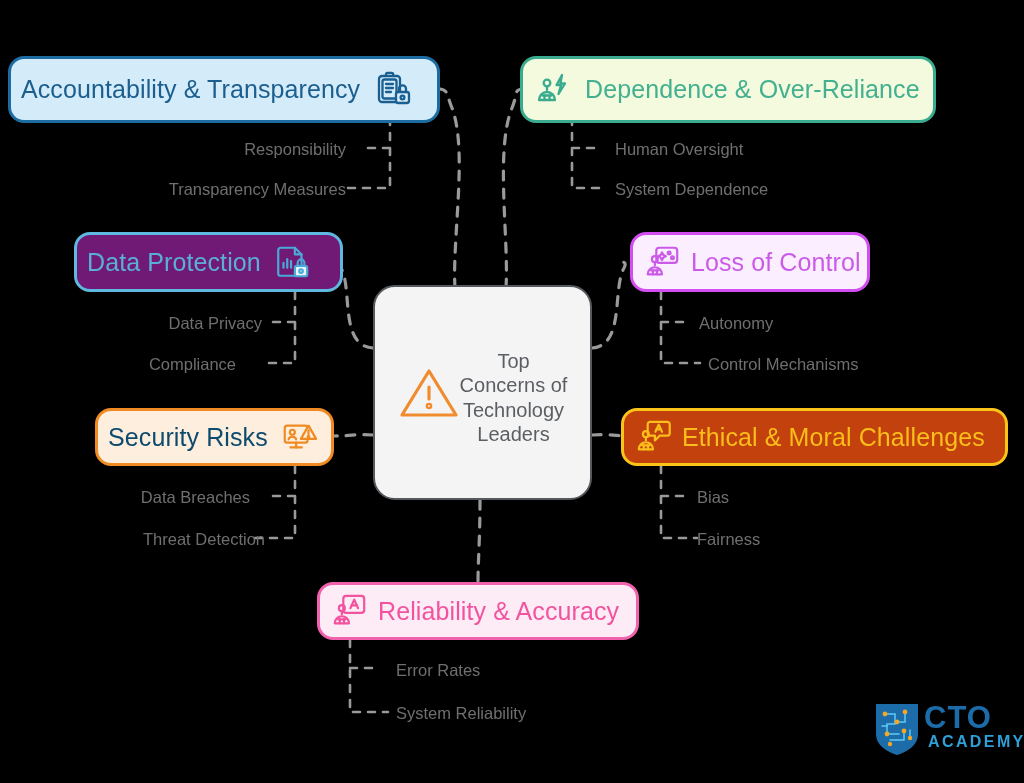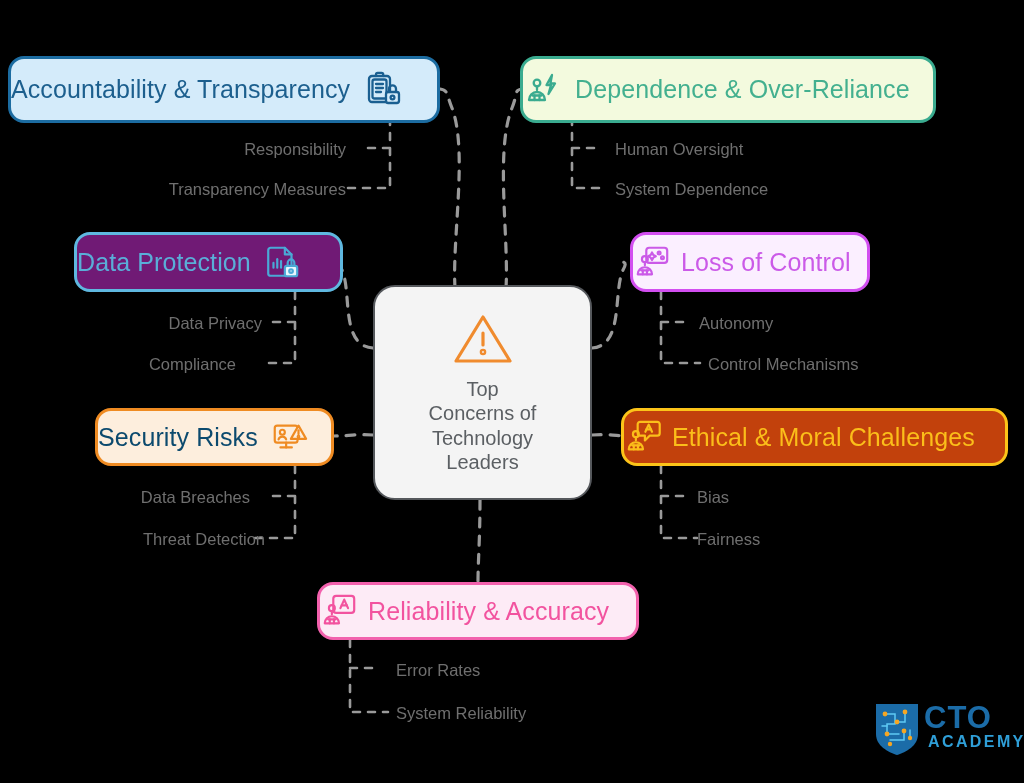--- a/index.html
+++ b/index.html
@@ -10,39 +10,39 @@
   }
   #canvas{position:absolute;inset:0;width:1024px;height:783px;}
   #wires{position:absolute;left:0;top:0;width:1024px;height:783px;pointer-events:none;}
 
   .node{
     position:absolute;
     box-sizing:border-box;
     display:flex;align-items:center;
     border-radius:16px;
     border:3px solid #888;
-    padding:0 0;
+    padding:0 10px;
     white-space:nowrap;
   }
   .node .label{
     font-size:25px;
     letter-spacing:.1px;
     line-height:1;
   }
   .node .ico{display:inline-flex;align-items:center;justify-content:center;}
   .ico svg{display:block;}
 
   
   #center{
     position:absolute;
     box-sizing:border-box;
     background:#f4f4f4;
     border:2.5px solid #55585c;
     border-radius:22px;
-    display:flex;flex-direction:column;align-items:center;justify-content:center;
+    display:flex;flex-direction:row;align-items:center;justify-content:center;
     color:#5b5f63;
     font-size:20px;line-height:1.22;text-align:center;
   }
   #center .ctext{margin-top:10px;}
 
   
   .sub{
     position:absolute;
     color:#6f6f6f;
     font-size:16.5px;

